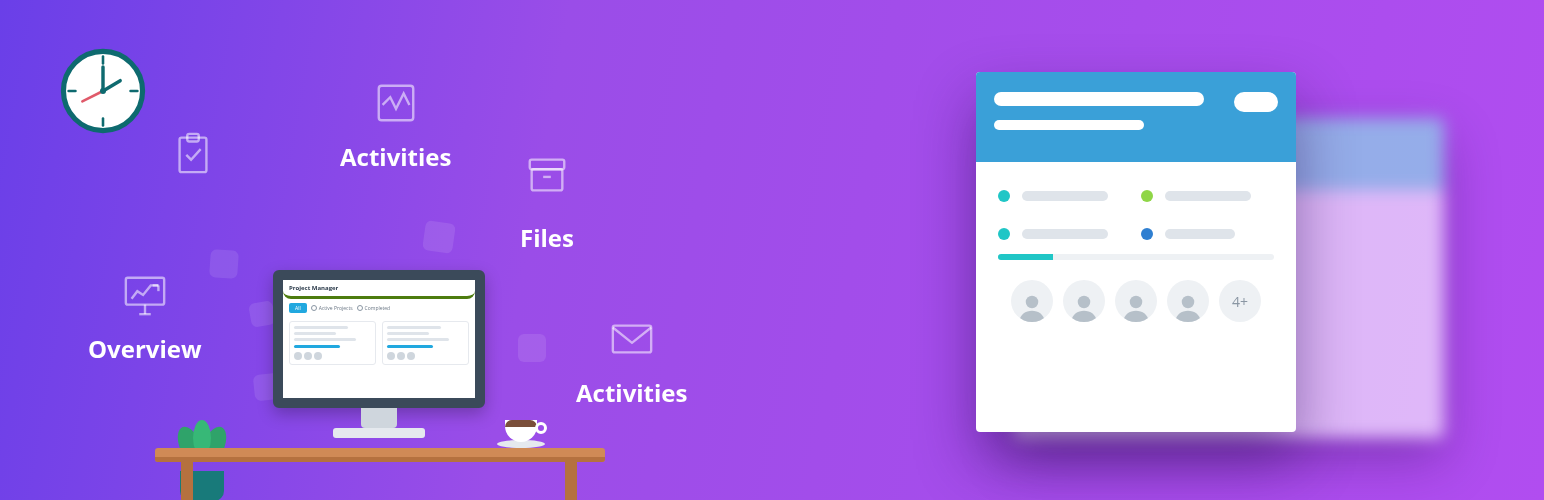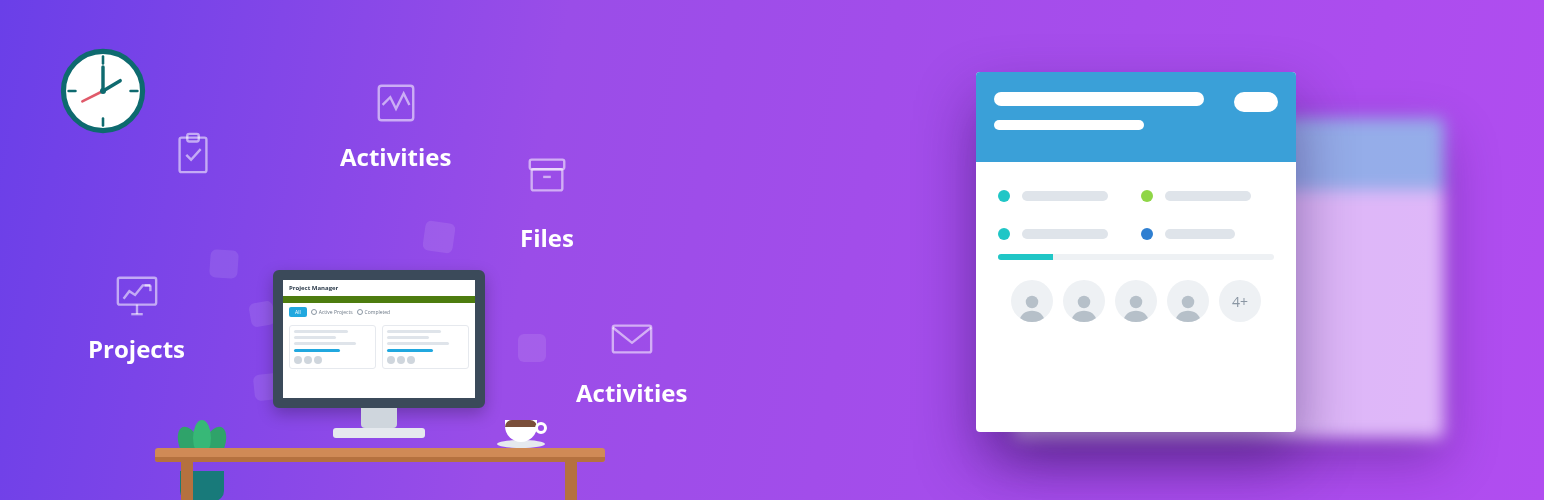--- a/index.html
+++ b/index.html
@@ -57,21 +57,21 @@
   .monitor-stand {
     position: absolute; left: 206px; top: 138px;
     width: 36px; height: 20px; background: #cfd6dd;
     border-bottom-left-radius: 4px; border-bottom-right-radius: 4px;
   }
   .monitor-base {
     position: absolute; left: 178px; top: 158px;
     width: 92px; height: 10px; background: #e5e9ee; border-radius: 3px;
   }
   .screen { width: 100%; height: 100%; background:#fff; overflow:hidden; font-size: 5px; color:#333;}
-  .screen .titlebar { padding: 4px 6px; font-size: 6px; font-weight:700; color:#2b3a4a; border-bottom:7px solid #4d7c0f;}
+  .screen .titlebar { padding: 4px 6px; font-size: 6px; font-weight:700; color:#2b3a4a; border-bottom:3px solid #4d7c0f;border-radius:8px;}
   .screen .chip-row { display:flex; gap:4px; padding:4px 6px; align-items:center;}
   .screen .chip-row .chip { background:#21a8df; color:#fff; font-size:5px; padding:2px 6px; border-radius:2px;}
   .screen .chip-row .tab { font-size:5px; color:#6b7785; display:flex; align-items:center; gap:2px;}
   .screen .chip-row .tab::before{content:""; width:4px; height:4px; border:1px solid #8a96a3; border-radius:50%;}
   .screen .cards { display:flex; gap:6px; padding:4px 6px;}
   .screen .card { flex:1; background:#fff; border:1px solid #e6e9ee; border-radius:3px; padding:4px;}
   .screen .card .bar { height:3px; background:#dfe4ea; border-radius:2px; margin-bottom:3px;}
   .screen .card .bar.b1{width:70%} .screen .card .bar.b2{width:55%} .screen .card .bar.b3{width:80%}
   .screen .card .prog{height:3px;background:#21a8df;border-radius:2px;margin:4px 0;width:60%;}
   .screen .card .avs{display:flex;gap:2px;margin-top:2px;}
@@ -162,21 +162,21 @@
   <div class="icon-box">
     <svg viewBox="0 0 48 48" fill="none" stroke-width="2.5">
       <rect x="4" y="6" width="40" height="28" rx="2"></rect>
       <line x1="18" y1="44" x2="30" y2="44"></line>
         <line x1="24" y1="34" x2="24" y2="44"></line>
       <polyline points="10,28 16,20 22,24 30,14 38,14"></polyline>
       <line x1="32" y1="14" x2="38" y2="14"></line>
         <line x1="38" y1="14" x2="38" y2="20"></line>
     </svg>
   </div>
-  <span class="label">Projects</span>
+  <span class="label">Overview</span>
 </div>
 
 <div class="feat todo">
   <div class="icon-box">
     <svg viewBox="0 0 48 48" fill="none" stroke-width="2.5">
       <rect x="10" y="8" width="28" height="36" rx="2"></rect>
       <rect x="18" y="4" width="12" height="8" rx="2"></rect>
       <polyline points="17,26 22,31 32,20"></polyline>
     </svg>
   </div>

